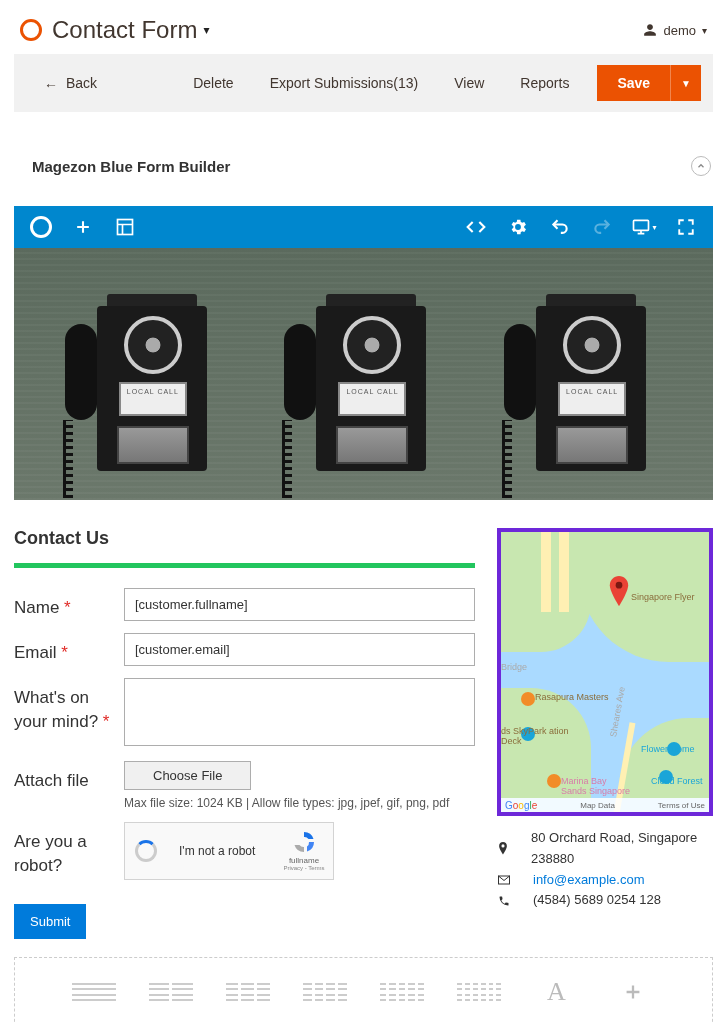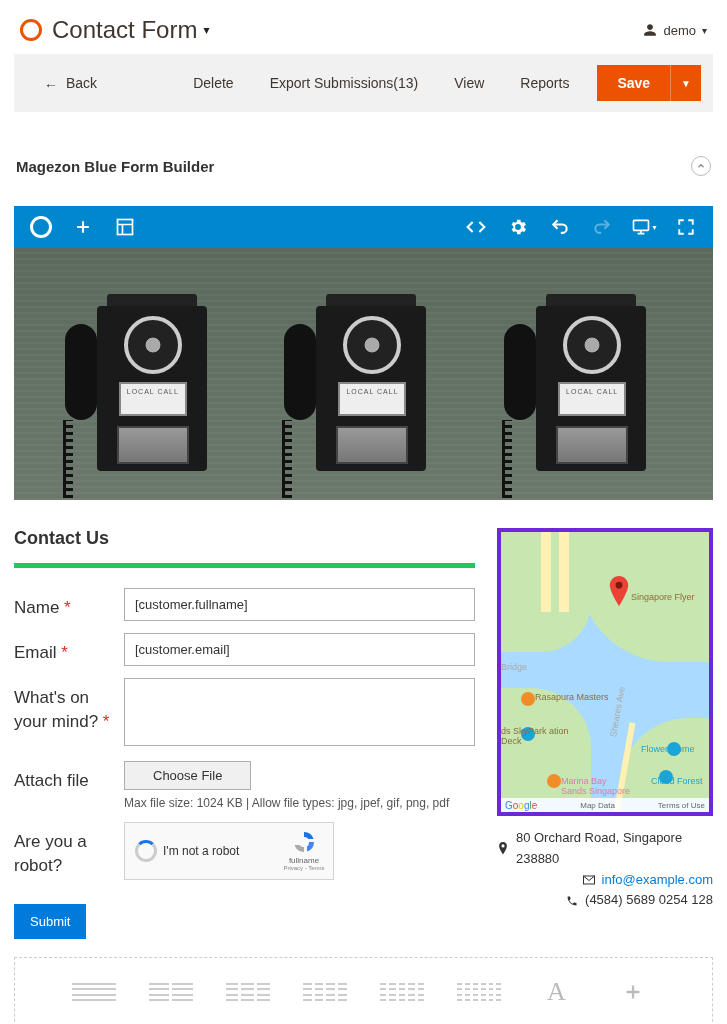--- a/index.html
+++ b/index.html
@@ -88,21 +88,21 @@
     background: #EB5202;
     color: #fff;
     padding: 10px 10px;
     border-left: 1px solid rgba(255,255,255,0.3);
     display: flex;
     align-items: center;
     cursor: pointer;
   }
   
   .section-header {
-    padding: 20px 16px 8px 16px;
+    padding: 20px 16px 8px 32px;
     display: flex;
     align-items: center;
     border-bottom: none;
     margin-top: 24px;
   }
   .section-title {
     font-weight: 700;
     font-size: 15px;
     color: #333;
   }
@@ -289,21 +289,21 @@
     margin-top: 6px;
   }
   .recaptcha {
     border: 1px solid #d3d3d3;
     background: #f9f9f9;
     width: 210px;
     height: 58px;
     display: flex;
     align-items: center;
     padding: 0 10px;
-    gap: 6px;
+    gap: 22px;
     position: relative;
   }
   .recaptcha .spinner {
     width: 22px; height: 22px;
     border: 3px solid #ccc;
     border-top-color: #1a73e8;
     border-radius: 50%;
   }
   .recaptcha .rc-label { font-size: 12px; color: #333; }
   .recaptcha .rc-brand {
@@ -379,21 +379,21 @@
     padding: 0 4px;
   }
   .map-google { font-size: 10px; font-weight: 500; }
   .contact-info {
     margin-top: 12px;
     font-size: 13px;
     color: #333;
     line-height: 1.6;
   }
   .contact-info .link { color: #007bdb; }
-  .contact-info .row { display: flex; gap: 6px; align-items: center; justify-content: flex-end; }
+  .contact-info .row { display: flex; gap: 22px; align-items: center; }
   .ci-icon { width: 14px; display: inline-flex; justify-content: center; }
   
   .palette {
     margin: 18px 14px 0 14px;
     border: 1px dashed #ccc;
     height: 70px;
     display: flex;
     align-items: center;
     justify-content: space-around;
     padding: 0 40px;

